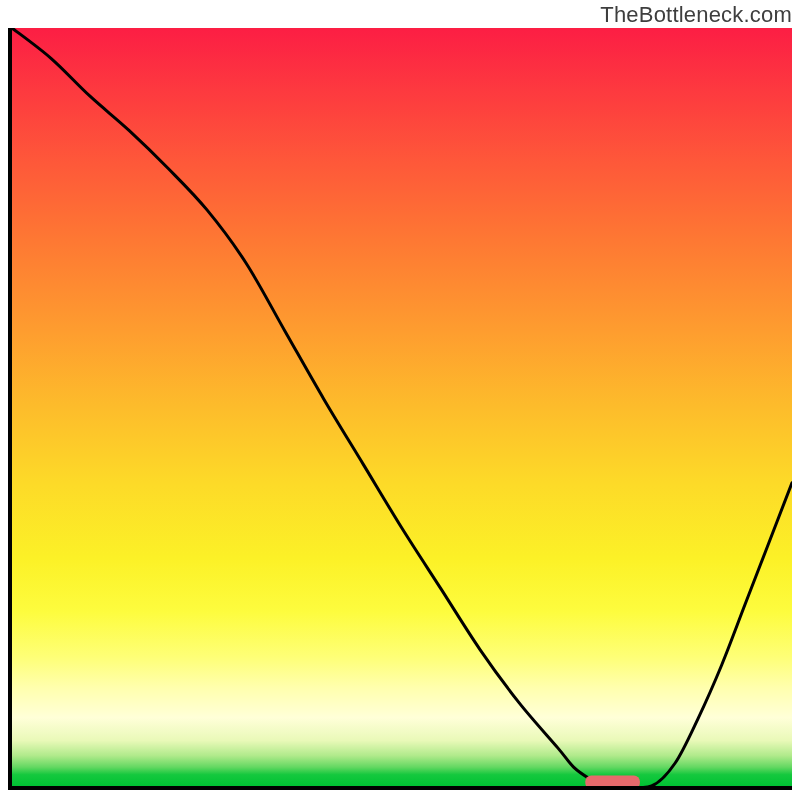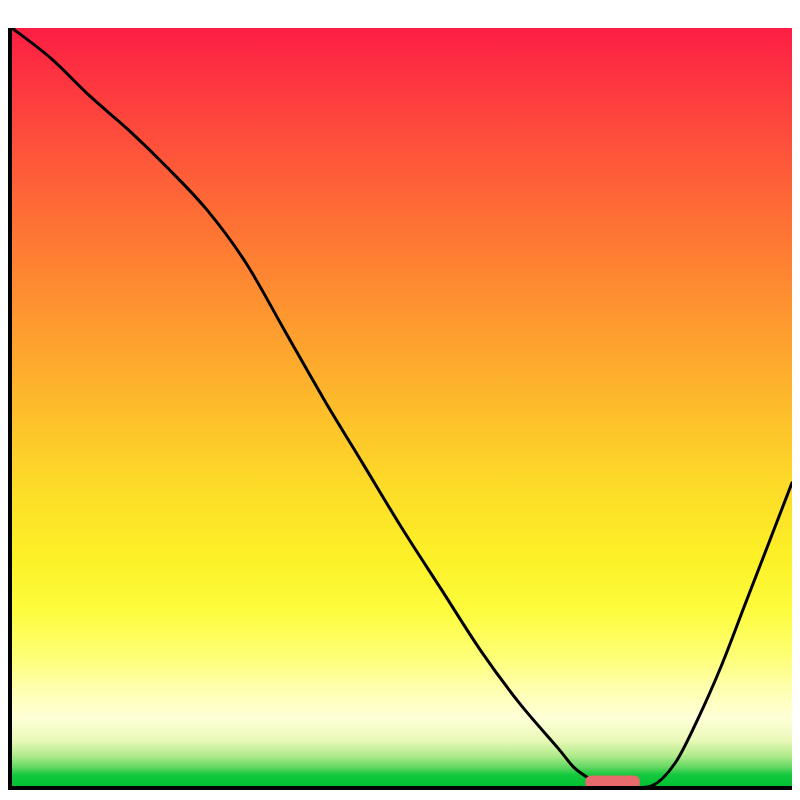--- a/index.html
+++ b/index.html
@@ -77,20 +77,21 @@
     top: 0;
     width: 100%;
     height: 100%;
     z-index: 15;
   }
 </style>
 </head>
 <body>
 
 <div class="container">
+  <div class="watermark">TheBottleneck.com</div>
 
   <div class="plot-area">
     <div class="gradient"></div>
     <svg class="curve-svg" viewBox="0 0 780 758" preserveAspectRatio="none">
       <path id="curve-path" fill="none" stroke="#000000" stroke-width="3" stroke-linejoin="round" stroke-linecap="round" d="M 0 0 C 6.5 5.053333333333342, 26 18.950000000000045, 39 30.32000000000005 C 52 41.690000000000055, 65 56.21833333333336, 78 68.22000000000003 C 91 80.22166666666669, 104 90.32833333333338, 117 102.33000000000004 C 130 114.3316666666667, 143 126.96500000000003, 156 140.23000000000002 C 169 153.495, 182 166.1283333333333, 195 181.91999999999996 C 208 197.71166666666662, 221 214.76666666666668, 234 234.98000000000002 C 247 255.19333333333336, 260 280.46, 273 303.2 C 286 325.94, 299 349.31166666666667, 312 371.42 C 325 393.52833333333336, 338 414.37333333333333, 351 435.85 C 364 457.3266666666667, 377 479.435, 390 500.28 C 403 521.125, 416.00000000000006 540.7066666666666, 429.00000000000006 560.92 C 442.00000000000006 581.1333333333333, 455 602.6099999999999, 468 621.56 C 481 640.51, 494 658.1966666666667, 507 674.62 C 520 691.0433333333333, 536.9 709.3616666666667, 546 720.1 C 555.1 730.8383333333334, 556.4 733.9966666666667, 561.6 739.05 C 566.8000000000001 744.1033333333332, 572 747.2616666666667, 577.2 750.42 C 582.4000000000001 753.5783333333333, 587.5999999999999 756.7366666666667, 592.8 758 C 598 759.2633333333333, 600.6 758, 608.4 758 C 616.1999999999999 758, 630.4999999999999 761.79, 639.5999999999999 758 C 648.6999999999999 754.21, 655.2 746.63, 663 735.26 C 670.8 723.89, 678.5999999999999 706.2033333333333, 686.4 689.78 C 694.2 673.3566666666667, 702.0000000000001 655.6700000000001, 709.8000000000001 636.72 C 717.6 617.77, 725.4 596.2933333333334, 733.1999999999999 576.08 C 740.9999999999999 555.8666666666667, 748.8 535.6533333333334, 756.6 515.44 C 764.4000000000001 495.2266666666667, 776.1 464.9066666666667, 780 454.8"></path>
     </svg>
     <svg class="marker-svg" viewBox="0 0 780 758" preserveAspectRatio="none">
       <rect id="marker-rect" rx="6" ry="6" x="573.3000000000001" y="747.388" width="54.60000000000001" height="13.644000000000002" fill="#e76a6c"></rect>
     </svg>
   </div>

